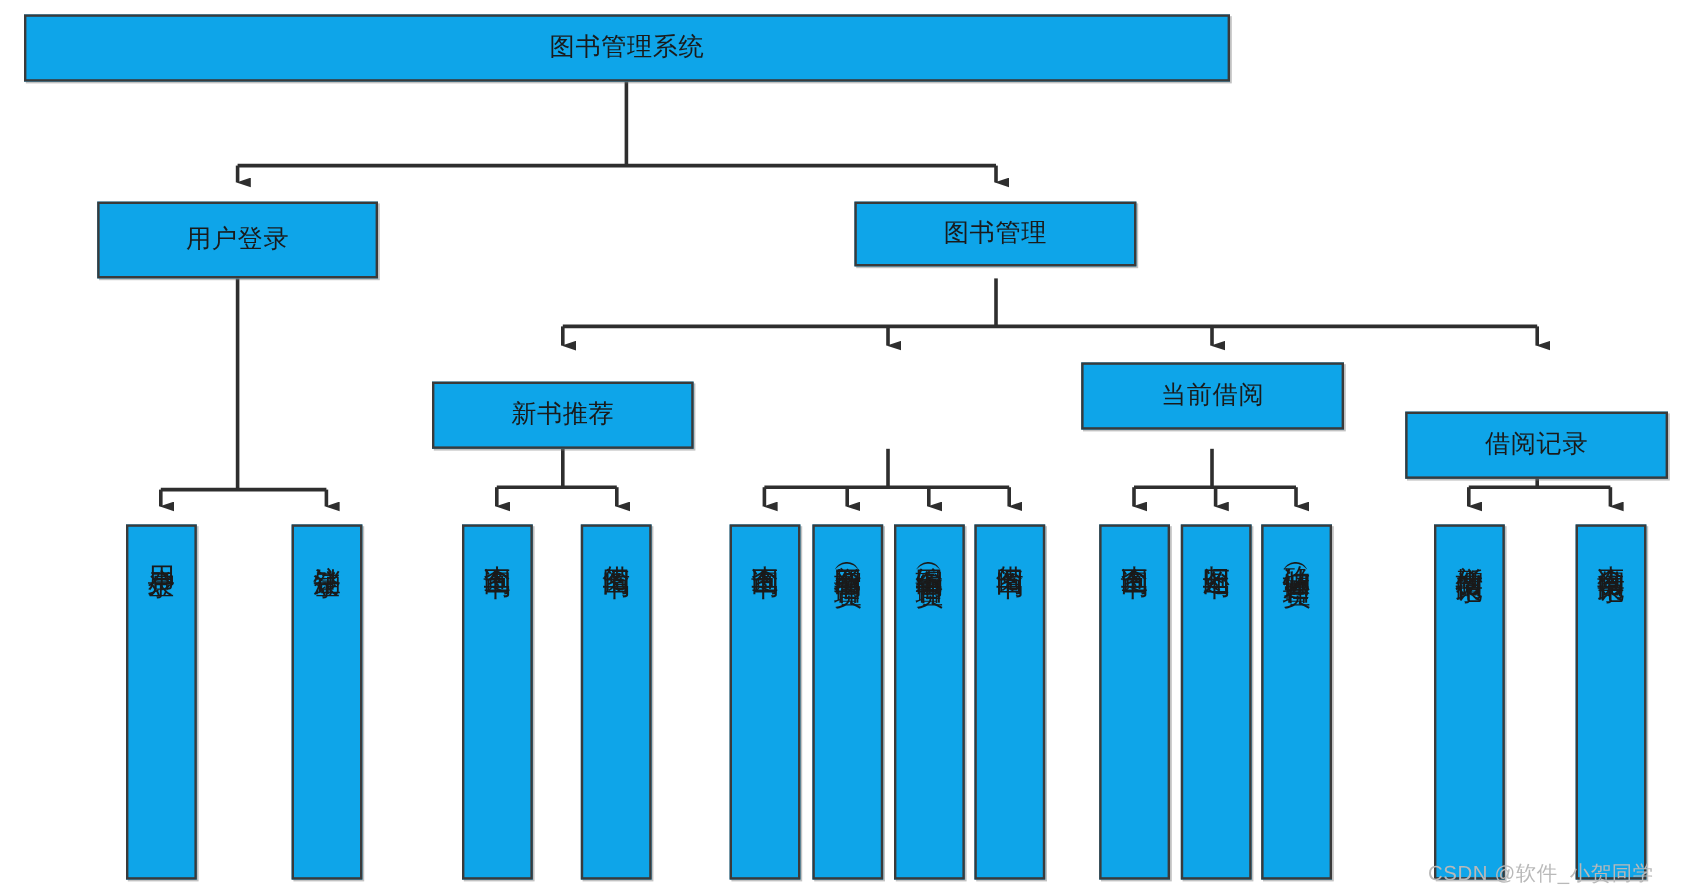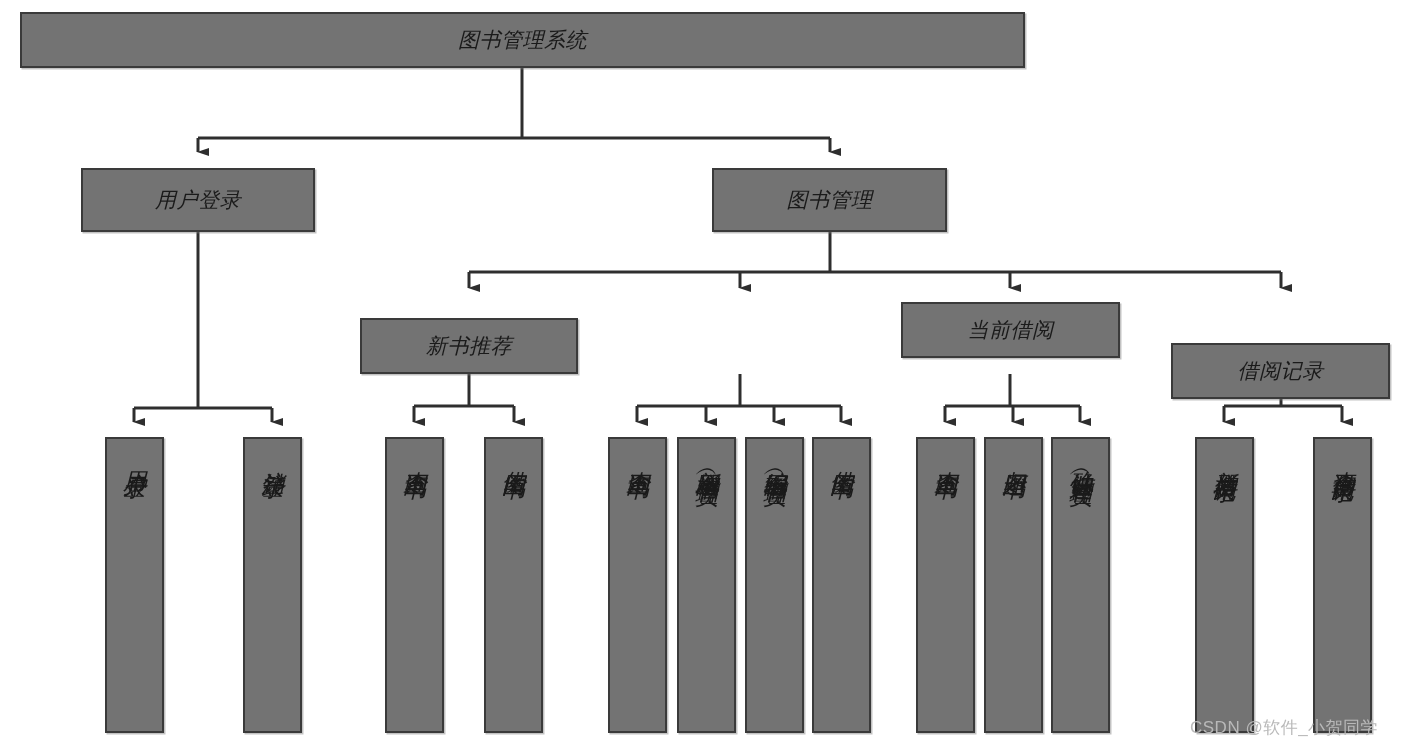--- a/index.html
+++ b/index.html
@@ -21,27 +21,26 @@
     position: absolute;
     left: 0;
     top: 0;
     width: 1405px;
     height: 747px;
     pointer-events: none;
   }
   .node {
     position: absolute;
     box-sizing: border-box;
-    background: #737373;
+    background: #0ea5e9;
     border: 2px solid #3a3a3a;
     display: flex;
     align-items: center;
     justify-content: center;
     box-shadow: 1.5px 1.5px 0 rgba(120,120,120,0.45);
-    font-style: italic;
   }
   .node .label {
     color: #1a1a1a;
     line-height: 1.12;
     text-align: center;
     white-space: pre-line;
   }
   .node.horizontal .label {
     font-size: 21px;
     letter-spacing: 0.5px;
@@ -121,21 +120,21 @@
     </g>
   </svg>
 
   <div class="node horizontal" style="left:20px; top:12px; width:1005px; height:56px;">
     <span class="label">图书管理系统</span>
   </div>
 
   <div class="node horizontal" style="left:81px; top:168px; width:234px; height:64px;">
     <span class="label">用户登录</span>
   </div>
-  <div class="node horizontal" style="left:712px; top:168px; width:235px; height:64px;">
+  <div class="node horizontal" style="left:712px; top:168px; width:235px; height:54px;">
     <span class="label">图书管理</span>
   </div>
 
   <div class="node horizontal" style="left:360px; top:318px; width:218px; height:56px;justify-content:center;">
     <span class="label">新书推荐</span>
   </div>
   <div class="node horizontal" style="left:901px; top:302px; width:219px; height:56px;">
     <span class="label">当前借阅</span>
   </div>
   <div class="node horizontal" style="left:1171px; top:318px; width:219px; height:56px;margin-top:25px;">

